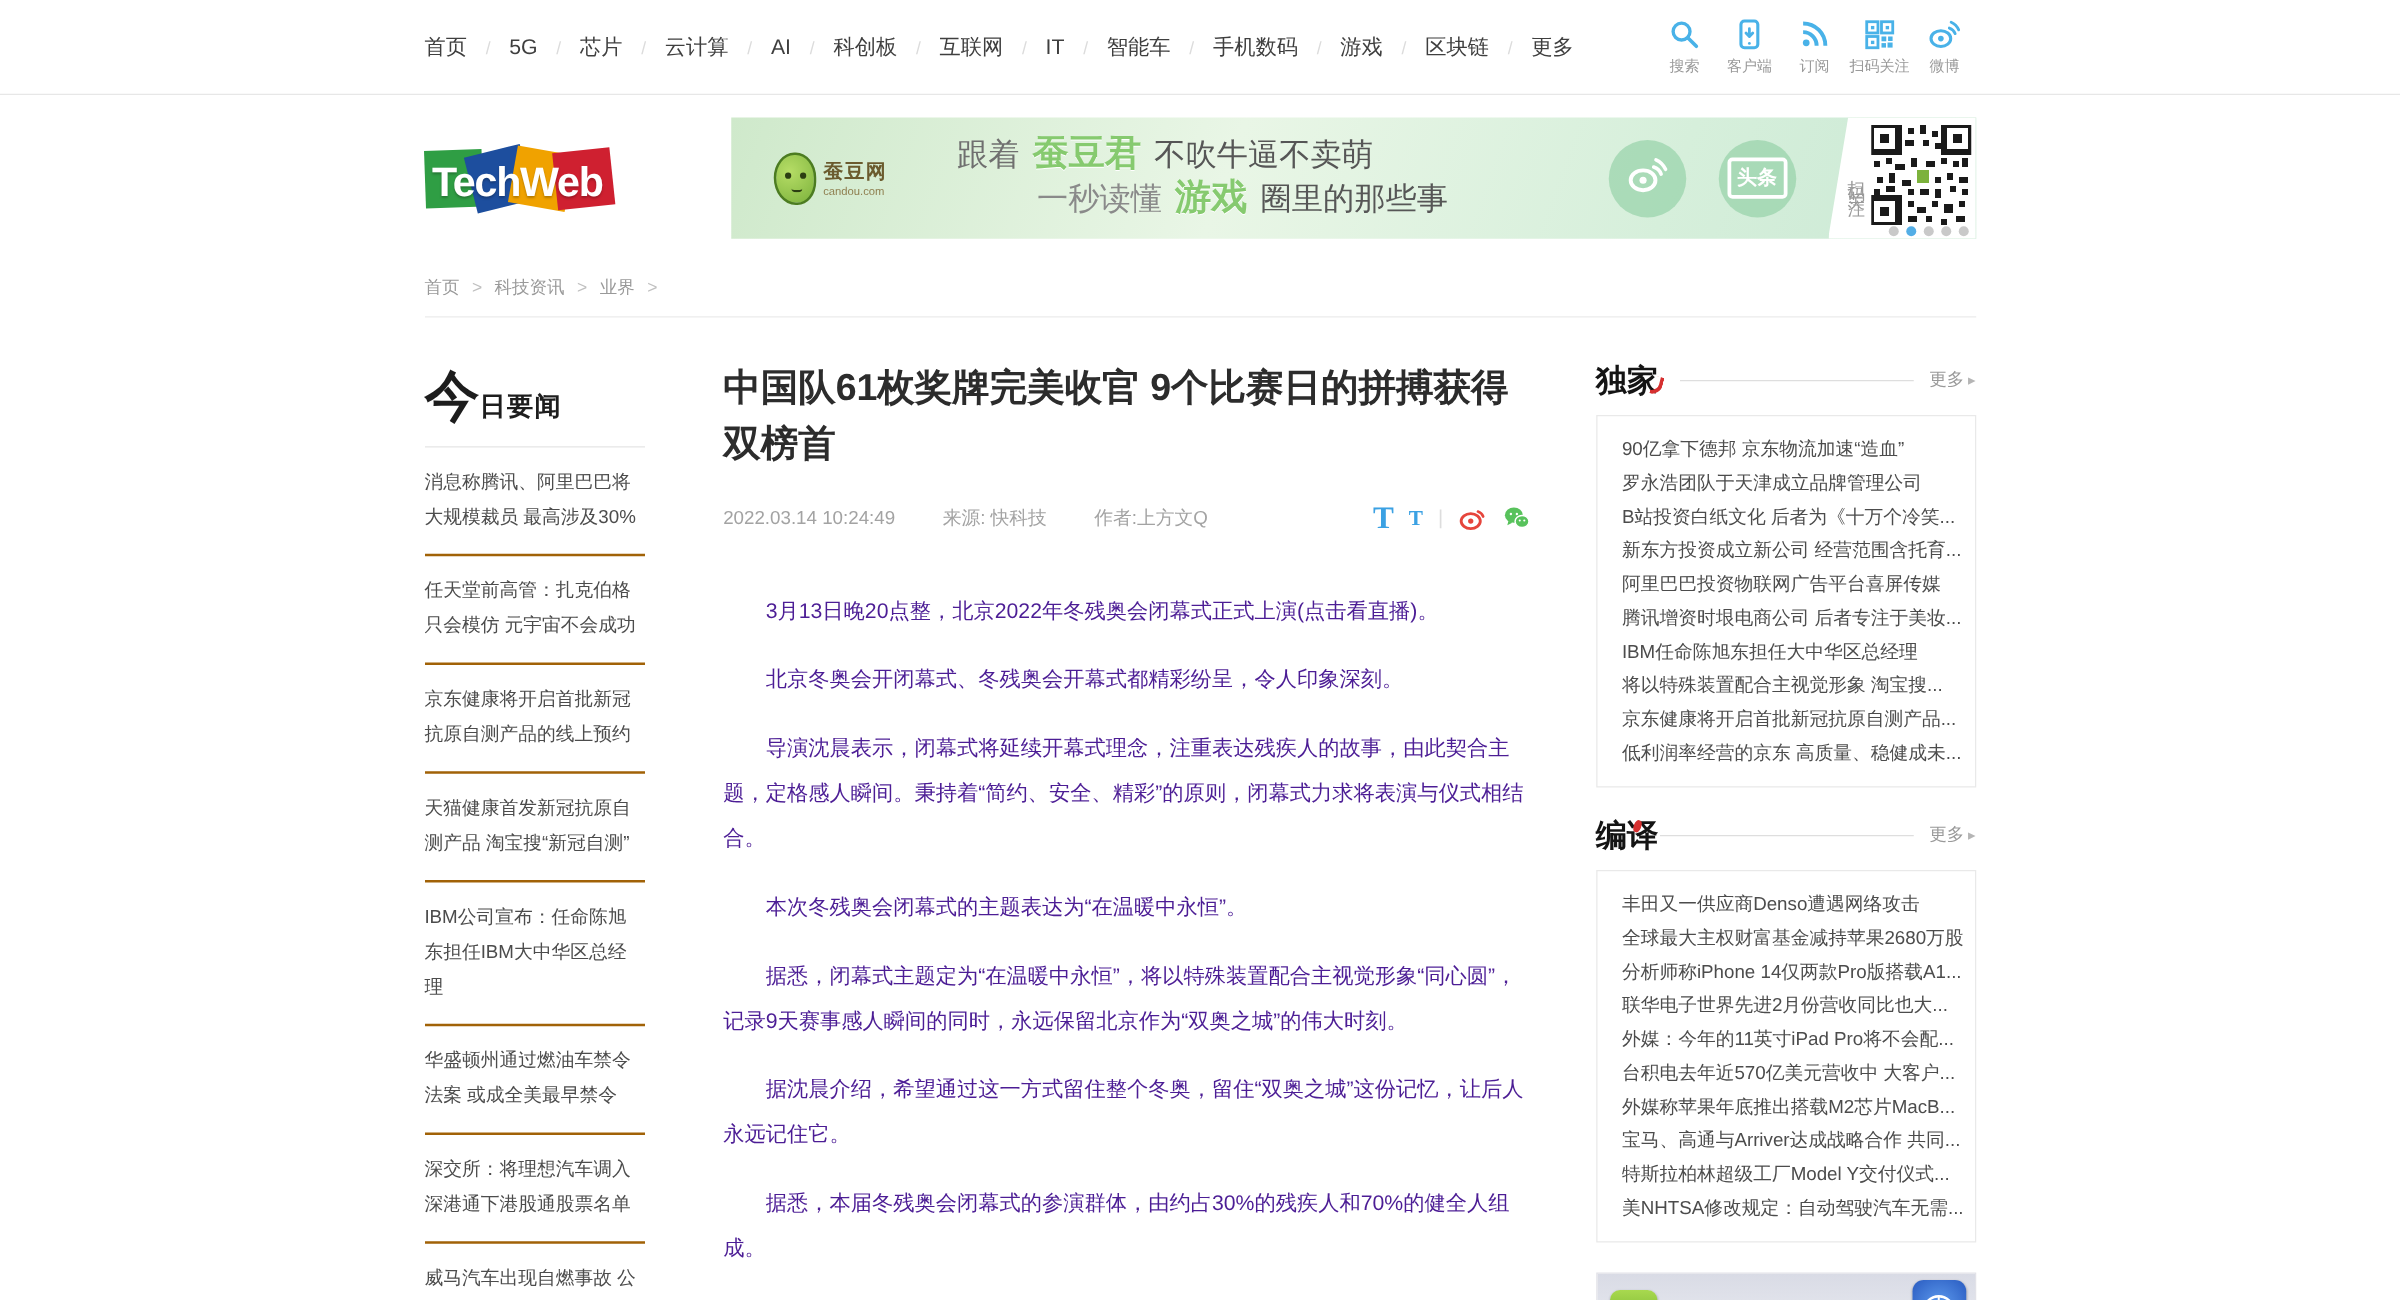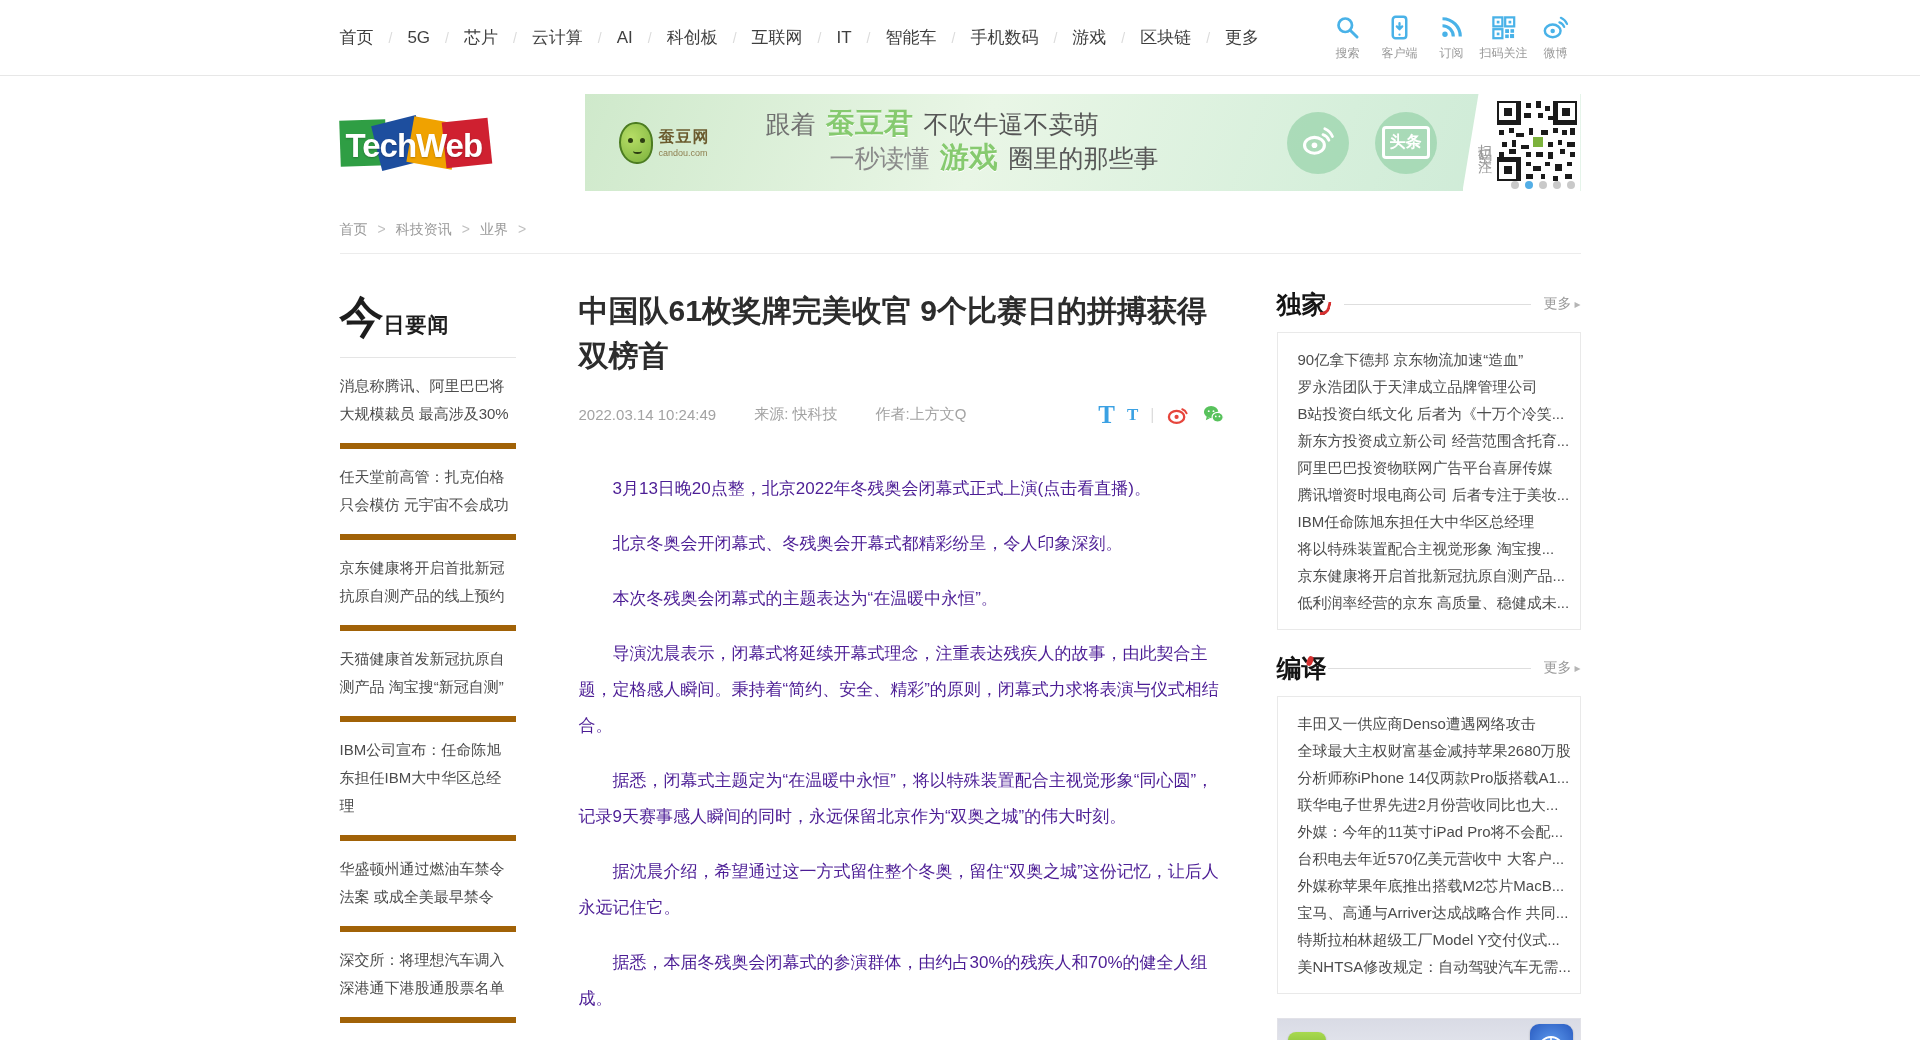--- a/index.html
+++ b/index.html
@@ -35,21 +35,21 @@
   .mascot::before { content:""; position:absolute; left:7px; top:14px; width:5px; height:5px; background:#2c3e12; border-radius:50%; box-shadow:12px 0 0 #2c3e12; }
   .mascot::after { content:""; position:absolute; left:12px; top:24px; width:9px; height:4px; border-bottom:2px solid #2c3e12; border-radius:50%; }
   .candou { margin-left:6px; }
   .candou-name { font-size:16px; font-weight:bold; color:#6b5b2e; letter-spacing:1px; }
   .candou-url { font-size:9px; color:#8f7f50; }
   .banner-text { margin-left:56px; line-height:30px; }
   .bt-line2 { margin-left:64px; }
   .bt-gray { font-size:25px; color:#6f6f6f; }
   .bt-light { font-size:25px; color:#8a8a8a; }
   .bt-dark { font-size:25px; color:#565656; }
-  .bt-hl { font-size:29px; font-weight:bold; color:#86ca6f; text-shadow:0 1px 0 #fff; margin:0 6px;font-family:Liberation Mono, monospace; }
+  .bt-hl { font-size:29px; font-weight:bold; color:#86ca6f; text-shadow:0 1px 0 #fff; margin:0 6px; }
   .banner-right { margin-left:auto; display:flex; align-items:center; }
   .circ { width:62px; height:62px; border-radius:50%; background:rgba(133,203,154,.55); display:flex; align-items:center; justify-content:center; margin-right:26px; }
   .toutiao-box { border:3px solid #fff; color:#fff; font-size:16px; font-weight:bold; padding:3px 5px; border-radius:4px; white-space:nowrap; }
   .qrpanel { width:118px; height:97px; background:#fff; display:flex; align-items:center; justify-content:flex-end; clip-path:polygon(16px 0,100% 0,100% 100%,0 100%); padding-right:4px; }
   .qr-label { writing-mode:vertical-rl; font-size:14px; color:#9a9a9a; letter-spacing:5px; margin-right:2px; }
   .dots { position:absolute; right:6px; bottom:2px; display:flex; gap:6px; }
   .dot { width:8px; height:8px; border-radius:50%; background:#c9c9c9; cursor:pointer; }
   .dot.active { background:#53aee6; }
 
   
@@ -60,21 +60,21 @@
   
   .content { display:flex; margin-top:34px; align-items:flex-start; }
   .col-left { width:176px; flex:none; }
   .col-main { width:646px; flex:none; margin-left:63px; margin-right:52px; }
   .col-right { width:304px; flex:none; }
 
   
   .today-head { border-bottom:1px solid #e5e5e5; padding-bottom:10px; color:#1d1d1d; }
   .today-big { font-size:44px; font-weight:bold; font-family:"DejaVu Serif","Liberation Serif",serif; }
   .today-rest { font-size:21px; font-weight:bold; letter-spacing:1px; }
-  .today-list li { list-style:none; font-size:15px; color:#4c4c4c; line-height:28px; padding:14px 0 15px; border-bottom:6px solid #a16207; cursor:pointer; }
+  .today-list li { list-style:none; font-size:15px; color:#4c4c4c; line-height:28px; padding:14px 0 15px; border-bottom:2px solid #a16207; cursor:pointer; }
 
   
   .art-title { font-size:30px; line-height:45px; color:#2c2c2c; font-weight:bold; }
   .meta { display:flex; align-items:center; margin-top:24px; font-size:15px; color:#a3a3a3; }
   .meta-date { margin-right:38px; }
   .meta-src { margin-right:38px; }
   .meta-right { margin-left:auto; display:flex; align-items:center; gap:12px; }
   .t-big { color:#3ba1e3; font-family:"Liberation Serif","DejaVu Serif",serif; font-size:25px; font-weight:bold; cursor:pointer; line-height:1;}
   .t-small { color:#3ba1e3; font-family:"Liberation Serif","DejaVu Serif",serif; font-size:17px; font-weight:bold; cursor:pointer; line-height:1;}
   .meta-divider { color:#ddd; font-size:16px; }
@@ -344,22 +344,22 @@
                 <circle cx="14.4" cy="14" r="0.9" fill="#fff"></circle>
                 <circle cx="18.2" cy="14" r="0.9" fill="#fff"></circle>
               </svg>
           </span>
         </span>
       </div>
       <div class="article-body">
 
       <p>3月13日晚20点整，北京2022年冬残奥会闭幕式正式上演(点击看直播)。</p>
           <p>北京冬奥会开闭幕式、冬残奥会开幕式都精彩纷呈，令人印象深刻。</p>
+          <p>导演沈晨表示，闭幕式将延续开幕式理念，注重表达残疾人的故事，由此契合主题，定格感人瞬间。秉持着“简约、安全、精彩”的原则，闭幕式力求将表演与仪式相结合。</p>
           <p>本次冬残奥会闭幕式的主题表达为“在温暖中永恒”。</p>
-          <p>导演沈晨表示，闭幕式将延续开幕式理念，注重表达残疾人的故事，由此契合主题，定格感人瞬间。秉持着“简约、安全、精彩”的原则，闭幕式力求将表演与仪式相结合。</p>
           <p>据悉，闭幕式主题定为“在温暖中永恒”，将以特殊装置配合主视觉形象“同心圆”，记录9天赛事感人瞬间的同时，永远保留北京作为“双奥之城”的伟大时刻。</p>
           <p>据沈晨介绍，希望通过这一方式留住整个冬奥，留住“双奥之城”这份记忆，让后人永远记住它。</p>
           <p>据悉，本届冬残奥会闭幕式的参演群体，由约占30%的残疾人和70%的健全人组成。</p>
           <p>在排演过程中，残健融合的表演者们携手前行、互助进步，体现了“平等、参与、共享”的发展理念。</p>
         </div>
     </div>
 
     <div class="col-right">
 
       <div class="sec-exclusive">

